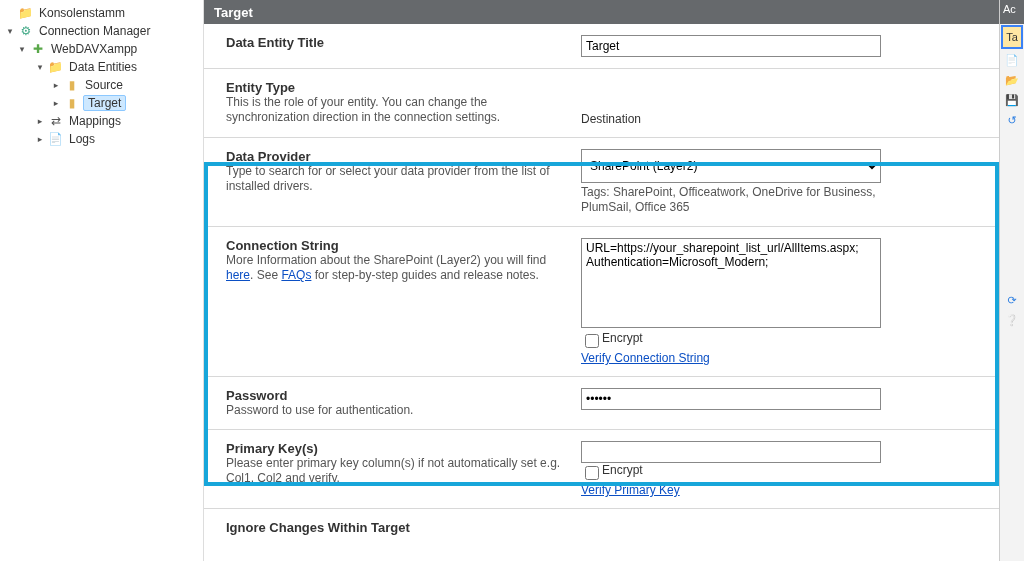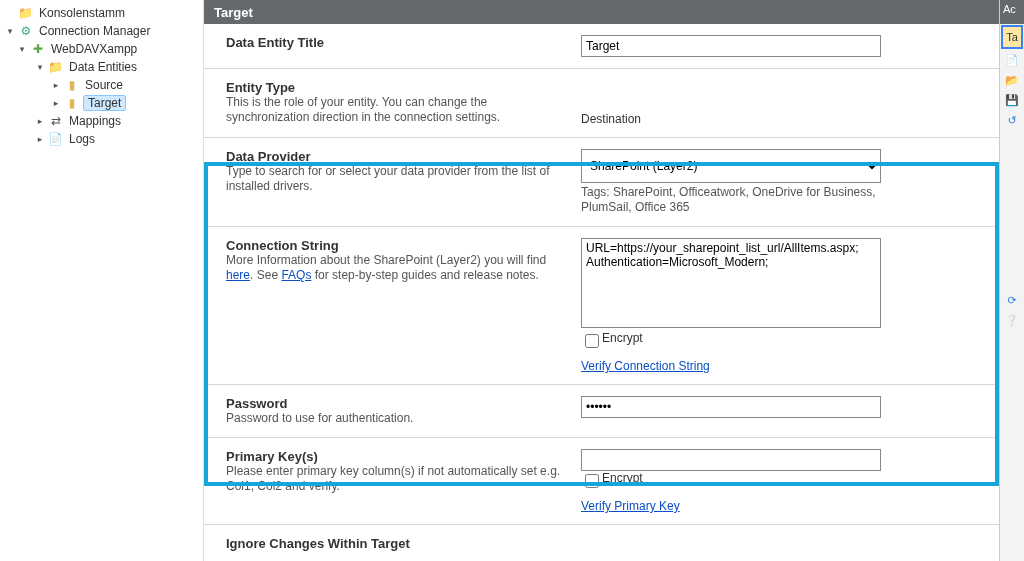--- a/index.html
+++ b/index.html
@@ -158,21 +158,21 @@
   }
   .cb-row input[type=checkbox]{
     width:14px;height:14px;
   }
   a.link {
     color: #0b4fc4;
     text-decoration: underline;
     cursor:pointer;
   }
   .link-row {
-    margin-top: 8px;
+    margin-top: 0;
   }
   .highlight-box {
     position:absolute;
     border: 4px solid #17a6da;
     pointer-events:none;
     box-sizing:border-box;
   }
 
   
   .right-rail {

